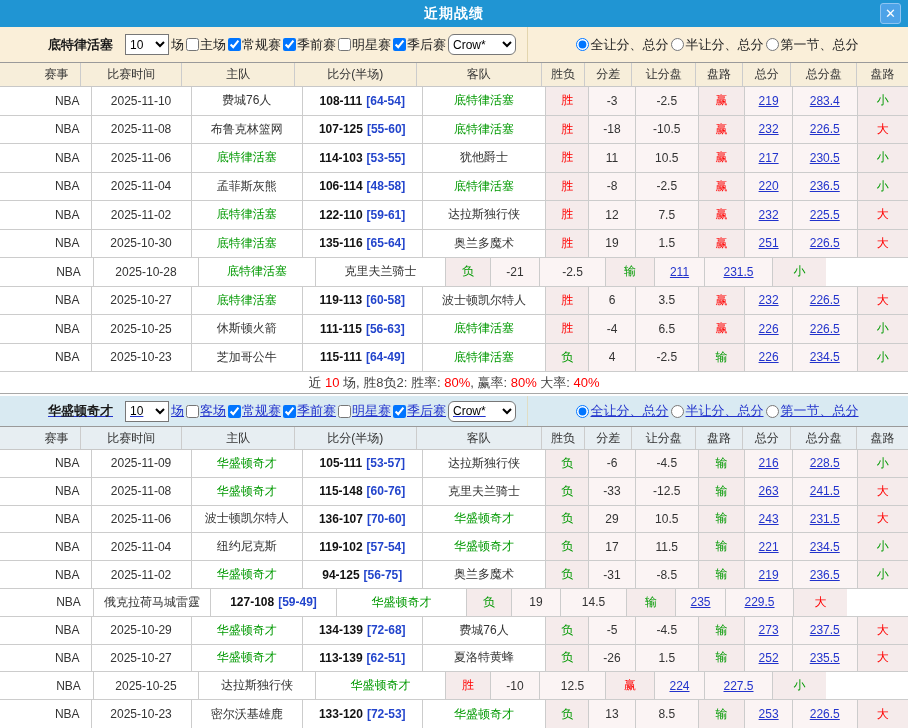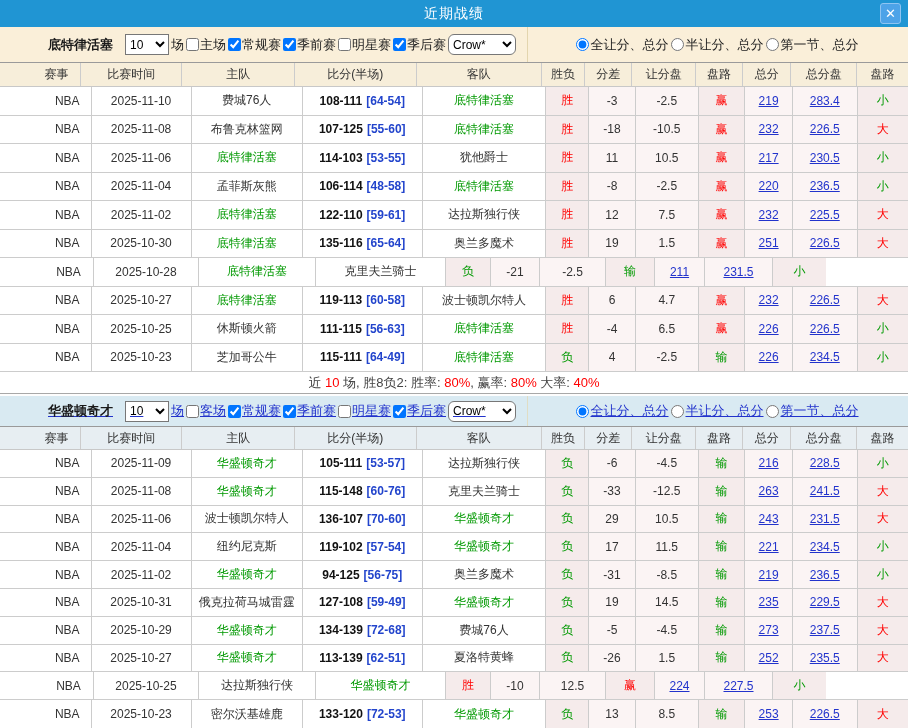--- a/index.html
+++ b/index.html
@@ -8,21 +8,21 @@
     font-family:"Liberation Sans","DejaVu Sans",sans-serif;
     background:#fff;
   }
   .dialog{width:908px;height:728px;background:#fff;}
 
   
   .titlebar{
     height:27px;background:#2095d3;position:relative;
     display:flex;align-items:center;justify-content:center;box-sizing:border-box;
   }
-  .titlebar .title{color:#fff;font-weight:normal;font-size:14px;letter-spacing:1px;}
+  .titlebar .title{color:#fff;font-weight:bold;font-size:14px;letter-spacing:1px;}
   .close-btn{
     position:absolute;right:7px;top:3px;width:21px;height:21px;box-sizing:border-box;
     background:#4da3e8;border:1px solid #8ec4f2;border-radius:3px;
     color:#fff;font-weight:bold;font-size:13px;line-height:19px;text-align:center;cursor:pointer;
   }
 
   
   .filterbar{display:flex;align-items:stretch;box-sizing:border-box;font-size:13px;color:#222;}
   .filterbar.cream{background:#faefd9;height:35px;}
   .filterbar.blue{background:#d9eaf2;height:30px;}
@@ -270,21 +270,21 @@
           <div class="cell c0">NBA</div>
           <div class="cell c1">2025-10-27</div>
           <div class="cell c2 green">底特律活塞</div>
           <div class="cell c3">
             <span class="score-main">119-113</span>
             <span class="score-half">[60-58]</span>
           </div>
           <div class="cell c4">波士顿凯尔特人</div>
           <div class="cell c5 g1 red">胜</div>
           <div class="cell c6 g2">6</div>
-          <div class="cell c7 g2">4.7</div>
+          <div class="cell c7 g2">3.5</div>
           <div class="cell c8 g1 red">赢</div>
           <div class="cell c9 g2 blue">232</div>
           <div class="cell c10 g2 blue">226.5</div>
           <div class="cell c11 g1 red">大</div>
         </div>
         <div class="row">
           <div class="cell c0">NBA</div>
           <div class="cell c1">2025-10-25</div>
           <div class="cell c2">休斯顿火箭</div>
           <div class="cell c3">
@@ -471,21 +471,20 @@
           <div class="cell c5 g1 green">负</div>
           <div class="cell c6 g2">-31</div>
           <div class="cell c7 g2">-8.5</div>
           <div class="cell c8 g1 green">输</div>
           <div class="cell c9 g2 blue">219</div>
           <div class="cell c10 g2 blue">236.5</div>
           <div class="cell c11 g1 green">小</div>
         </div>
         <div class="row">
           <div class="cell c0">NBA</div>
-          <div class="cell c1">2025-10-31</div>
           <div class="cell c2">俄克拉荷马城雷霆</div>
           <div class="cell c3">
             <span class="score-main">127-108</span>
             <span class="score-half">[59-49]</span>
           </div>
           <div class="cell c4 green">华盛顿奇才</div>
           <div class="cell c5 g1 green">负</div>
           <div class="cell c6 g2">19</div>
           <div class="cell c7 g2">14.5</div>
           <div class="cell c8 g1 green">输</div>

